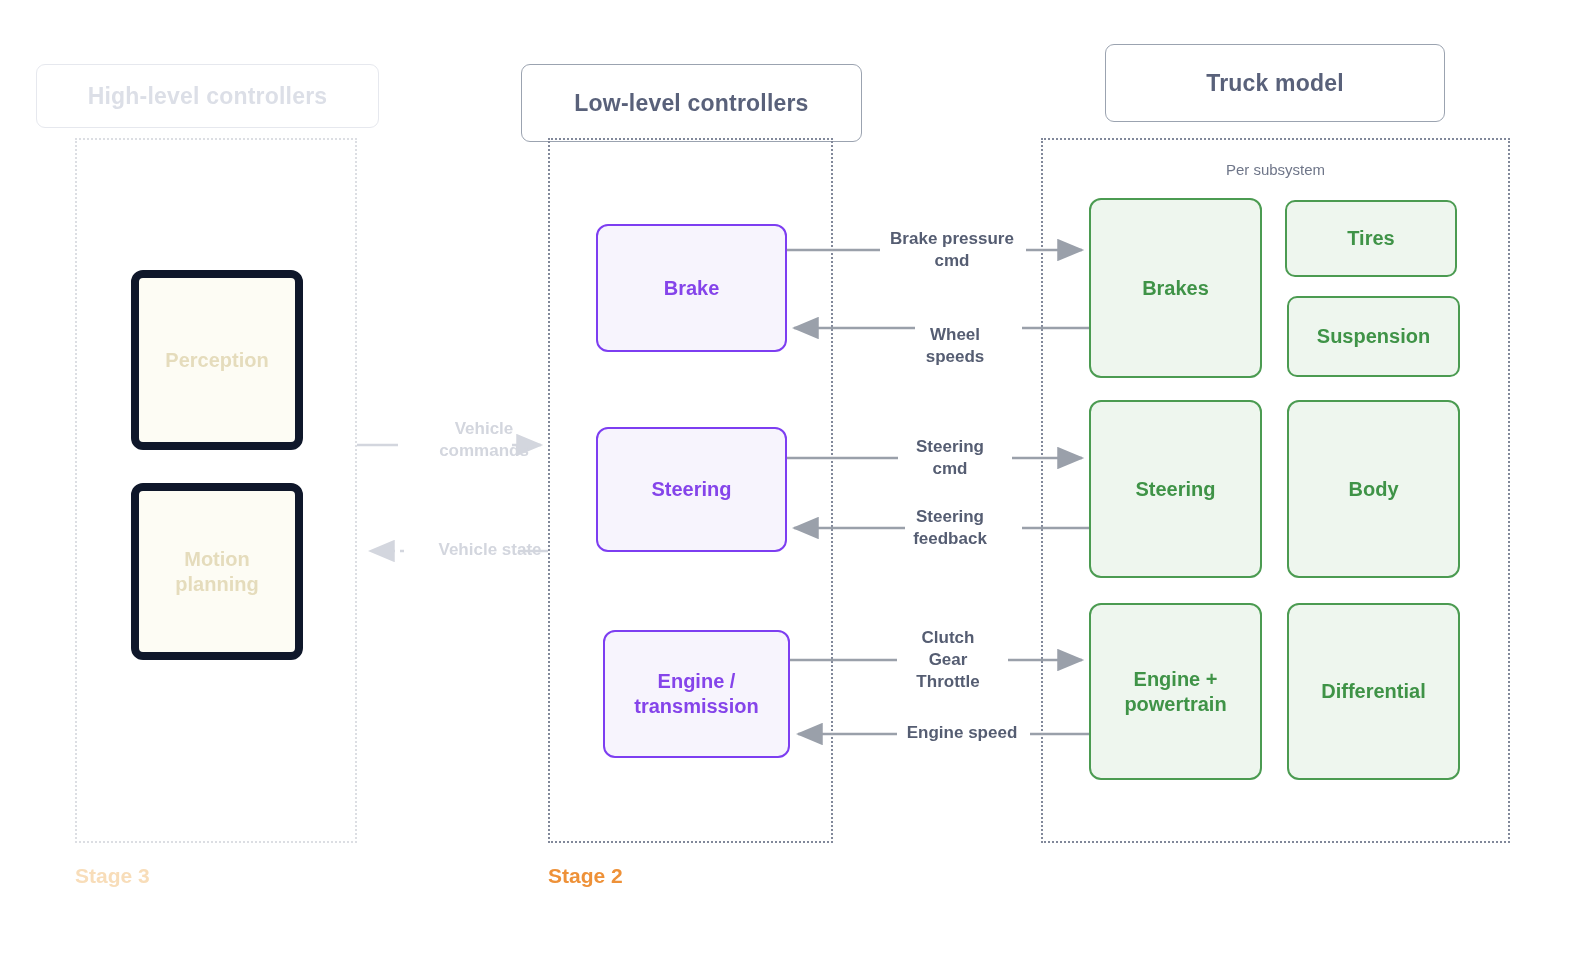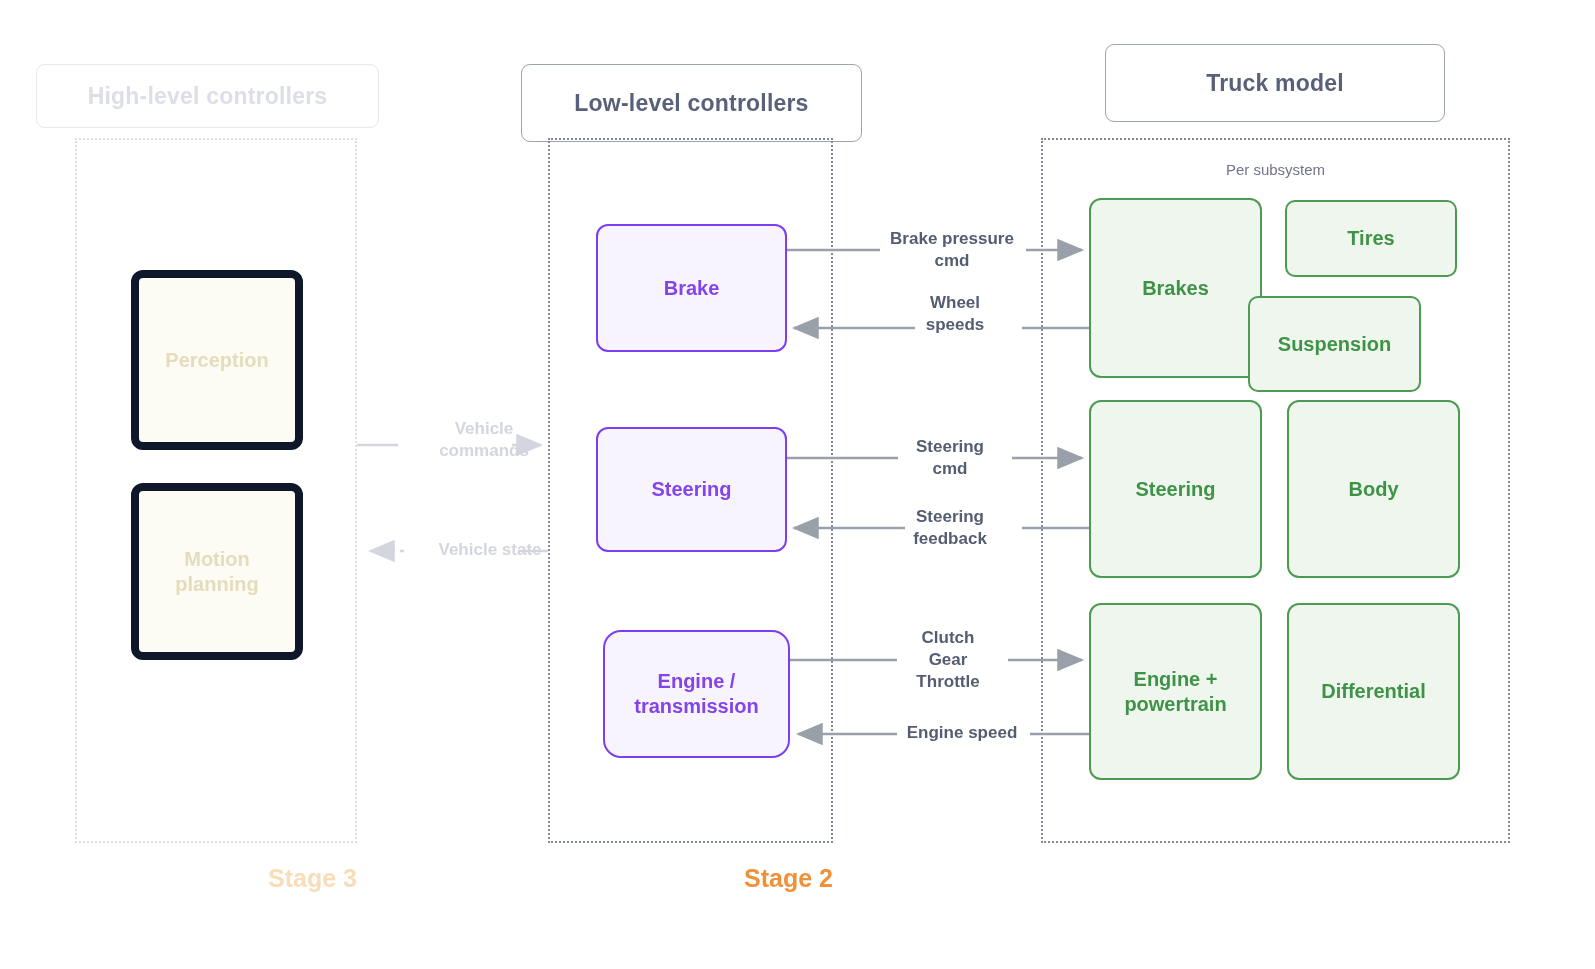--- a/index.html
+++ b/index.html
@@ -23,21 +23,21 @@
   .node.purple{border:2.5px solid #7d3ef1;background:#f7f4fd;color:#8544ea;}
   .node.green{border:2.5px solid #4b9b51;background:#eef6ee;color:#3f9347;}
   .node.small{border-radius:10px;}
 
   
   .sig-label{transform:translate(-50%,-50%);text-align:center;font-weight:bold;
     font-size:17px;line-height:1.28;color:#555d72;white-space:pre-line;}
   .sig-label.faded{color:#d3d6de;margin-left:32px;}
 
   
-  .stage-label{text-align:right;font-size:25px;font-weight:bold;color:#ee9138;}
+  .stage-label{text-align:left;font-size:21px;font-weight:bold;color:#ee9138;}
   .stage-label.faded{color:#f8ddb9;}
 
   .note{font-size:15px;color:#6f7689;text-align:center;}
 
   svg.arrow-layer{position:absolute;left:0;top:0;pointer-events:none;}
 </style>
 </head>
 <body>
 
 <div class="canvas">
@@ -57,26 +57,26 @@
   <div class="abs stage-box" style="left:1041px;top:138px;width:469px;height:705px;"></div>
 
   <div class="abs note" style="left:1041px;top:161px;width:469px;">Per subsystem</div>
 
   <div class="abs node cream" style="left:131px;top:270px;width:172px;height:180px;">Perception</div>
   <div class="abs node cream" style="left:131px;top:483px;width:172px;height:177px;">Motion
 planning</div>
 
   <div class="abs node purple" style="left:596px;top:224px;width:191px;height:128px;">Brake</div>
   <div class="abs node purple" style="left:596px;top:427px;width:191px;height:125px;">Steering</div>
-  <div class="abs node purple" style="left:603px;top:630px;width:187px;height:128px;border-radius:18px;">Engine /
+  <div class="abs node purple" style="left:603px;top:630px;width:187px;height:128px;">Engine /
 transmission</div>
 
   <div class="abs node green" style="left:1089px;top:198px;width:173px;height:180px;">Brakes</div>
   <div class="abs node green small" style="left:1285px;top:200px;width:172px;height:77px;">Tires</div>
-  <div class="abs node green small" style="left:1248px;top:296px;width:173px;height:96px;">Suspension</div>
+  <div class="abs node green small" style="left:1287px;top:296px;width:173px;height:81px;">Suspension</div>
   <div class="abs node green" style="left:1089px;top:400px;width:173px;height:178px;">Steering</div>
   <div class="abs node green" style="left:1287px;top:400px;width:173px;height:178px;">Body</div>
   <div class="abs node green" style="left:1287px;top:603px;width:173px;height:177px;">Differential</div>
   <div class="abs node green" style="left:1089px;top:603px;width:173px;height:177px;">Engine +
 powertrain</div>
 
   <svg class="arrow-layer" width="1595" height="969" viewBox="0 0 1595 969">
     <defs>
       <marker id="ah" viewBox="0 0 12 10" refX="11" refY="5" markerWidth="11" markerHeight="9" orient="auto">
         <path d="M0 0 L12 5 L0 10 z" fill="#9aa0aa"></path>
@@ -110,21 +110,21 @@
       <path d="M357 445 H398"></path>
       <path d="M512 445 H541" marker-end="url(#ahf)"></path>
 
       <path d="M548 551 H518"></path>
       <path d="M404 551 H370" stroke-dasharray="4 5" marker-end="url(#ahf)"></path>
     </g>
   </svg>
 
   <div class="abs sig-label" style="left:952px;top:250px;">Brake pressure
 cmd</div>
-  <div class="abs sig-label" style="left:955px;top:314px;">Wheel
+  <div class="abs sig-label" style="left:955px;top:346px;">Wheel
 speeds</div>
   <div class="abs sig-label" style="left:950px;top:458px;">Steering
 cmd</div>
   <div class="abs sig-label" style="left:950px;top:528px;">Steering
 feedback</div>
   <div class="abs sig-label" style="left:948px;top:660px;">Clutch
 Gear
 Throttle</div>
   <div class="abs sig-label" style="left:962px;top:733px;">Engine speed</div>
   <div class="abs sig-label faded" style="left:452px;top:440px;">Vehicle

